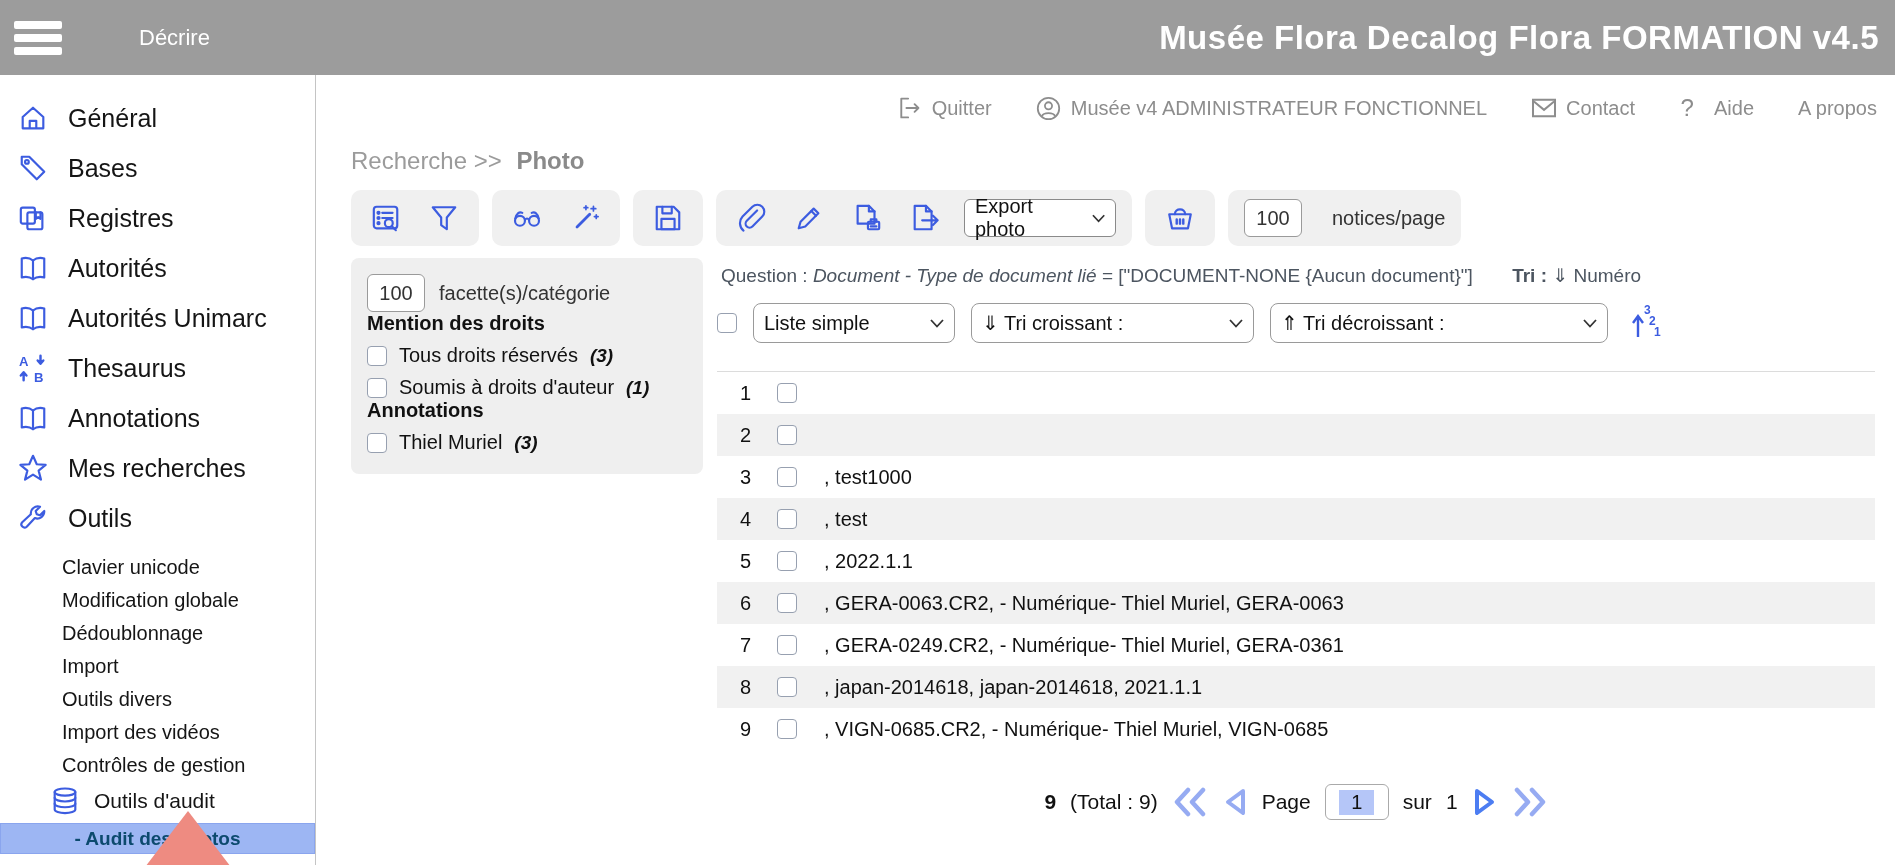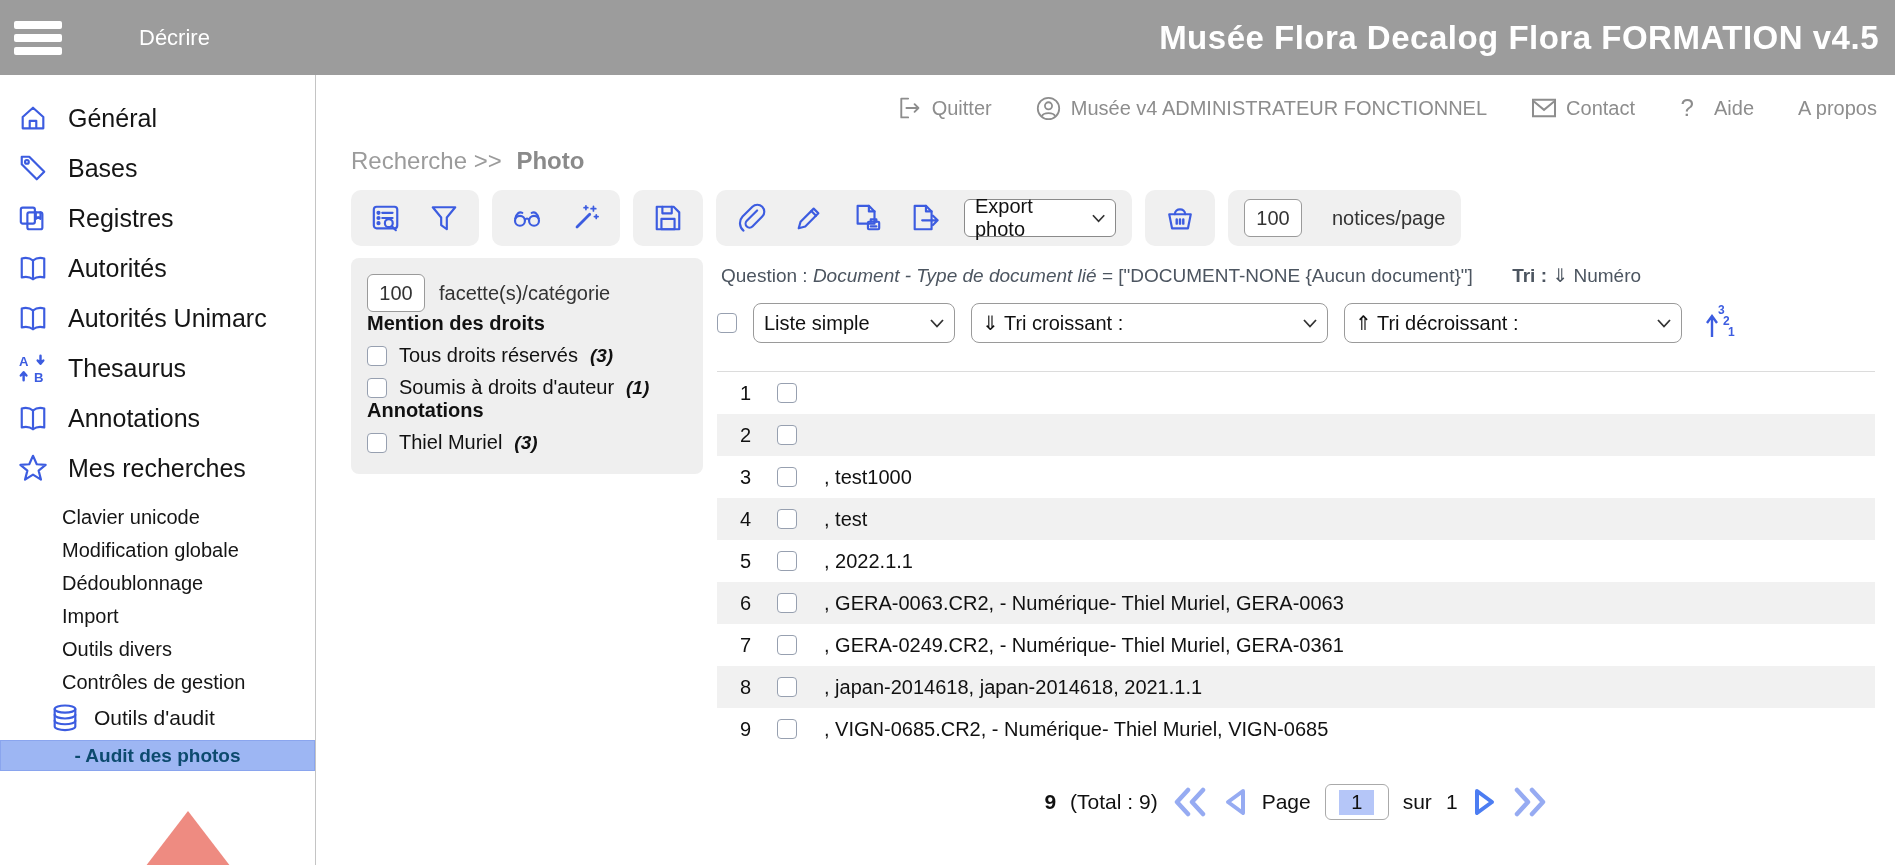--- a/index.html
+++ b/index.html
@@ -71,21 +71,21 @@
   input[type=checkbox] { appearance:none; -webkit-appearance:none; width:20px; height:20px;
                          border:1.5px solid #97a0b0; border-radius:4px; background:#fff; cursor:pointer; }
 
   .results { flex:1; padding-right:20px; }
   .question { font-size:19px; color:#4c5560; margin:6px 0 16px 4px; }
   .question .fld { font-style:italic; }
   .question .tri-lbl { font-weight:bold; margin-left:34px; }
 
   .controls { display:flex; align-items:center; gap:16px; padding-bottom:28px; border-bottom:1px solid #dcdcdc; }
   .controls .fake-select { height:40px; border-radius:8px; border-color:#9a9a9a; }
-  .sel-mode { width:202px; } .sel-asc { width:357px; } .sel-desc { width:338px; }
+  .sel-mode { width:202px; } .sel-asc { width:283px; } .sel-desc { width:338px; }
   .sort321 { margin-left:6px; }
 
   .rows {}
   .row { height:42px; display:flex; align-items:center; font-size:20px; color:#111; cursor:pointer; }
   .row:nth-child(even) { background:#f1f1f1; }
   .row .num { width:32px; text-align:right; margin-left:2px; flex-shrink:0; }
   .row input { margin-left:26px; flex-shrink:0; }
   .row .txt { margin-left:27px; white-space:nowrap; }
 
   
@@ -181,27 +181,36 @@
           <span>Annotations</span>
         </div>
         <div class="nav-item">
           <span class="ic">
             <svg width="30" height="30" viewBox="0 0 32 32" fill="none" stroke="currentColor" stroke-width="2.3" stroke-linecap="round" stroke-linejoin="round">
               <path d="M16 3 L20 12 L29.5 12.6 L22 18.8 L24.5 28.4 L16 23 L7.5 28.4 L10 18.8 L2.5 12.6 L12 12 Z"></path>
             </svg>
           </span>
           <span>Mes recherches</span>
         </div>
+        <div class="nav-item">
+          <span class="ic">
+            <svg width="30" height="30" viewBox="0 0 32 32" fill="none" stroke="currentColor" stroke-width="2.3" stroke-linecap="round" stroke-linejoin="round">
+              <path d="M28 8.5 a7.5 7.5 0 0 1 -10 7.6 L9.3 25.3 a3.4 3.4 0 0 1 -4.8 -4.8 L13.7 12 A7.5 7.5 0 0 1 23.5 4 l-4.6 4.6 L20 12 l3.4 1.1 Z"></path>
+            </svg>
+          </span>
+          <span>Outils</span>
+        </div>
       </div>
     <div class="subnav">
         <div class="sub-item">Clavier unicode</div>
         <div class="sub-item">Modification globale</div>
         <div class="sub-item">Dédoublonnage</div>
         <div class="sub-item">Import</div>
         <div class="sub-item">Outils divers</div>
+        <div class="sub-item">Import des vidéos</div>
         <div class="sub-item">Contrôles de gestion</div>
       </div>
     <div class="audit-item">
       <span class="ic">
           <svg width="30" height="30" viewBox="0 0 32 32" fill="none" stroke="currentColor" stroke-width="2.3" stroke-linecap="round" stroke-linejoin="round">
             <ellipse cx="16" cy="6.5" rx="11" ry="3.8"></ellipse>
             <path d="M5 6.5 V25 c0 2.1 4.9 3.9 11 3.9 s11 -1.8 11 -3.9 V6.5"></path>
             <path d="M5 12.6 c0 2.1 4.9 3.9 11 3.9 s11 -1.8 11 -3.9"></path>
             <path d="M5 18.8 c0 2.1 4.9 3.9 11 3.9 s11 -1.8 11 -3.9"></path>
           </svg>

